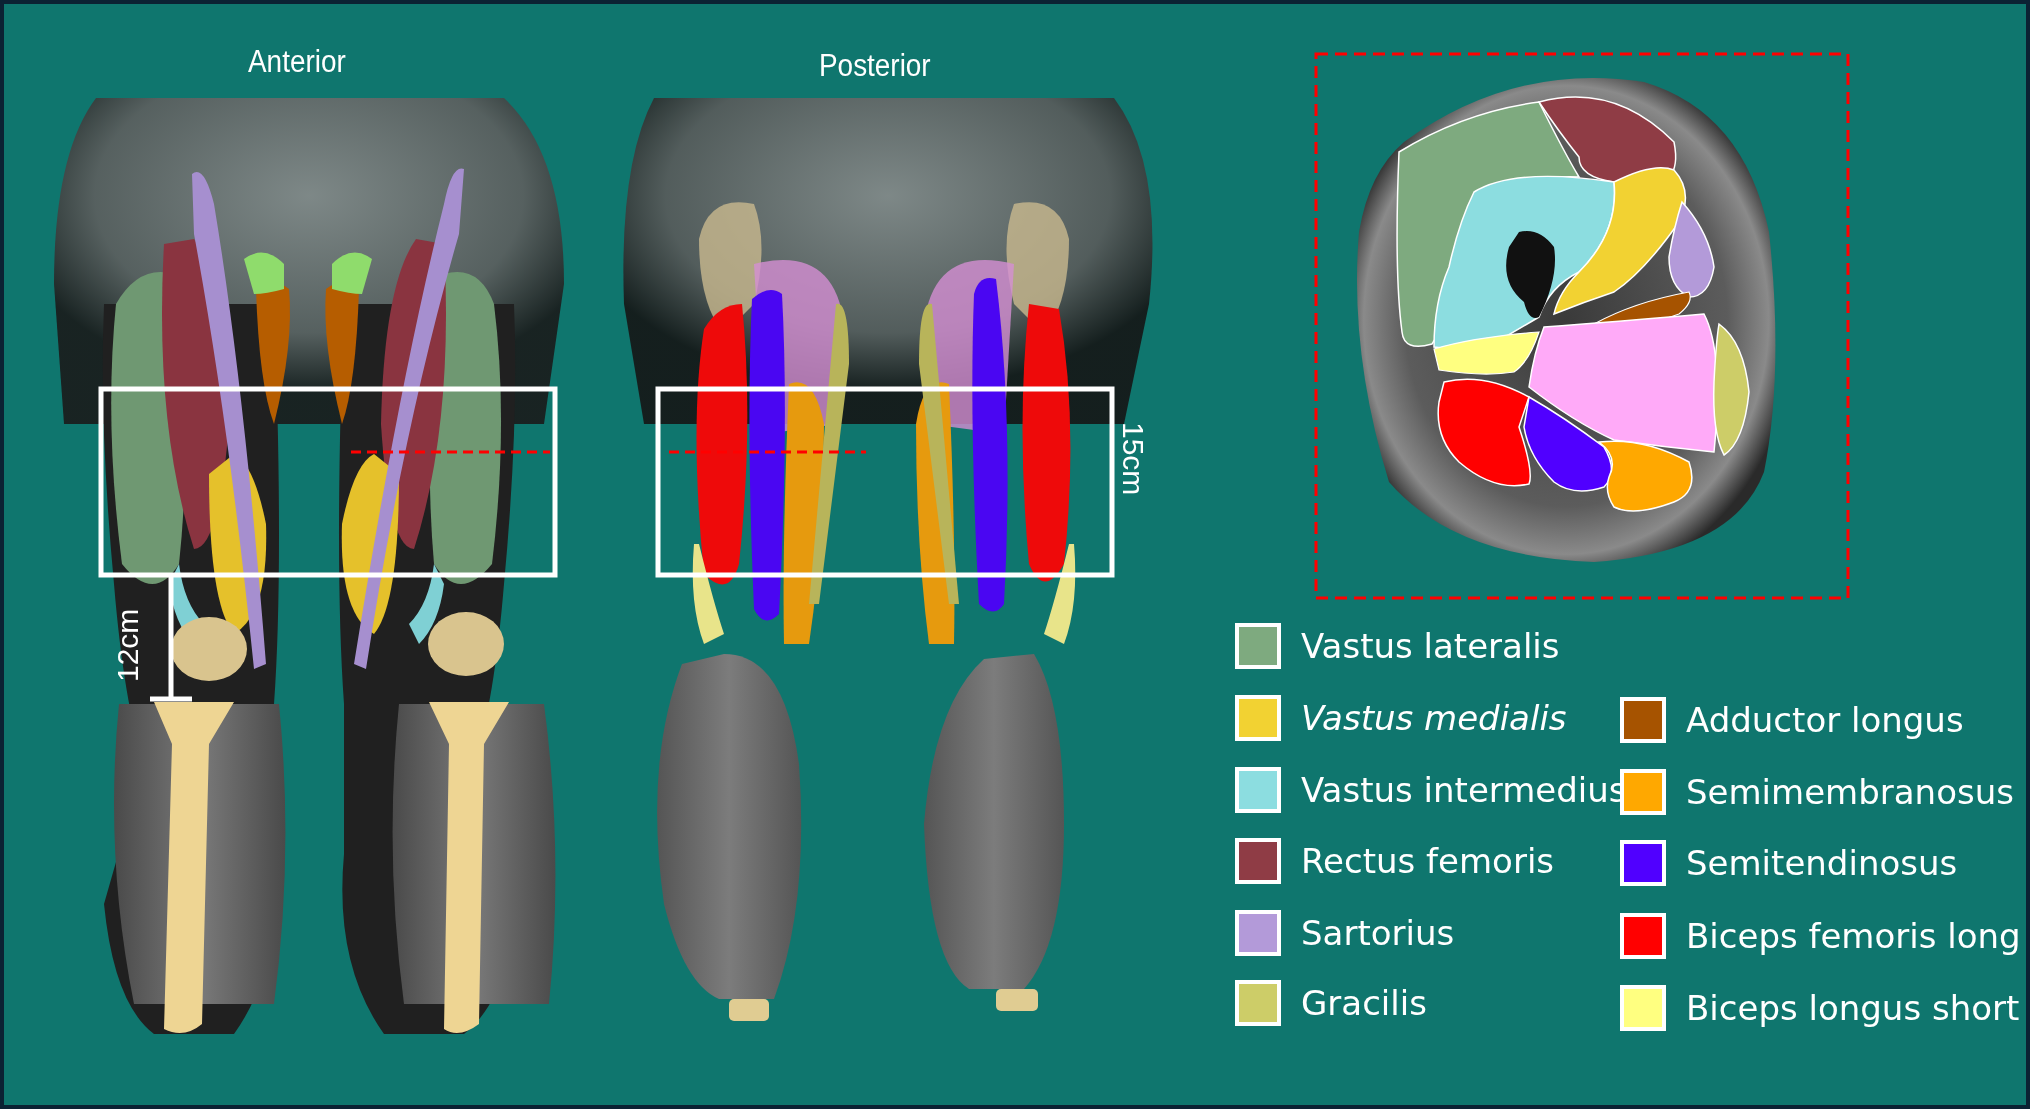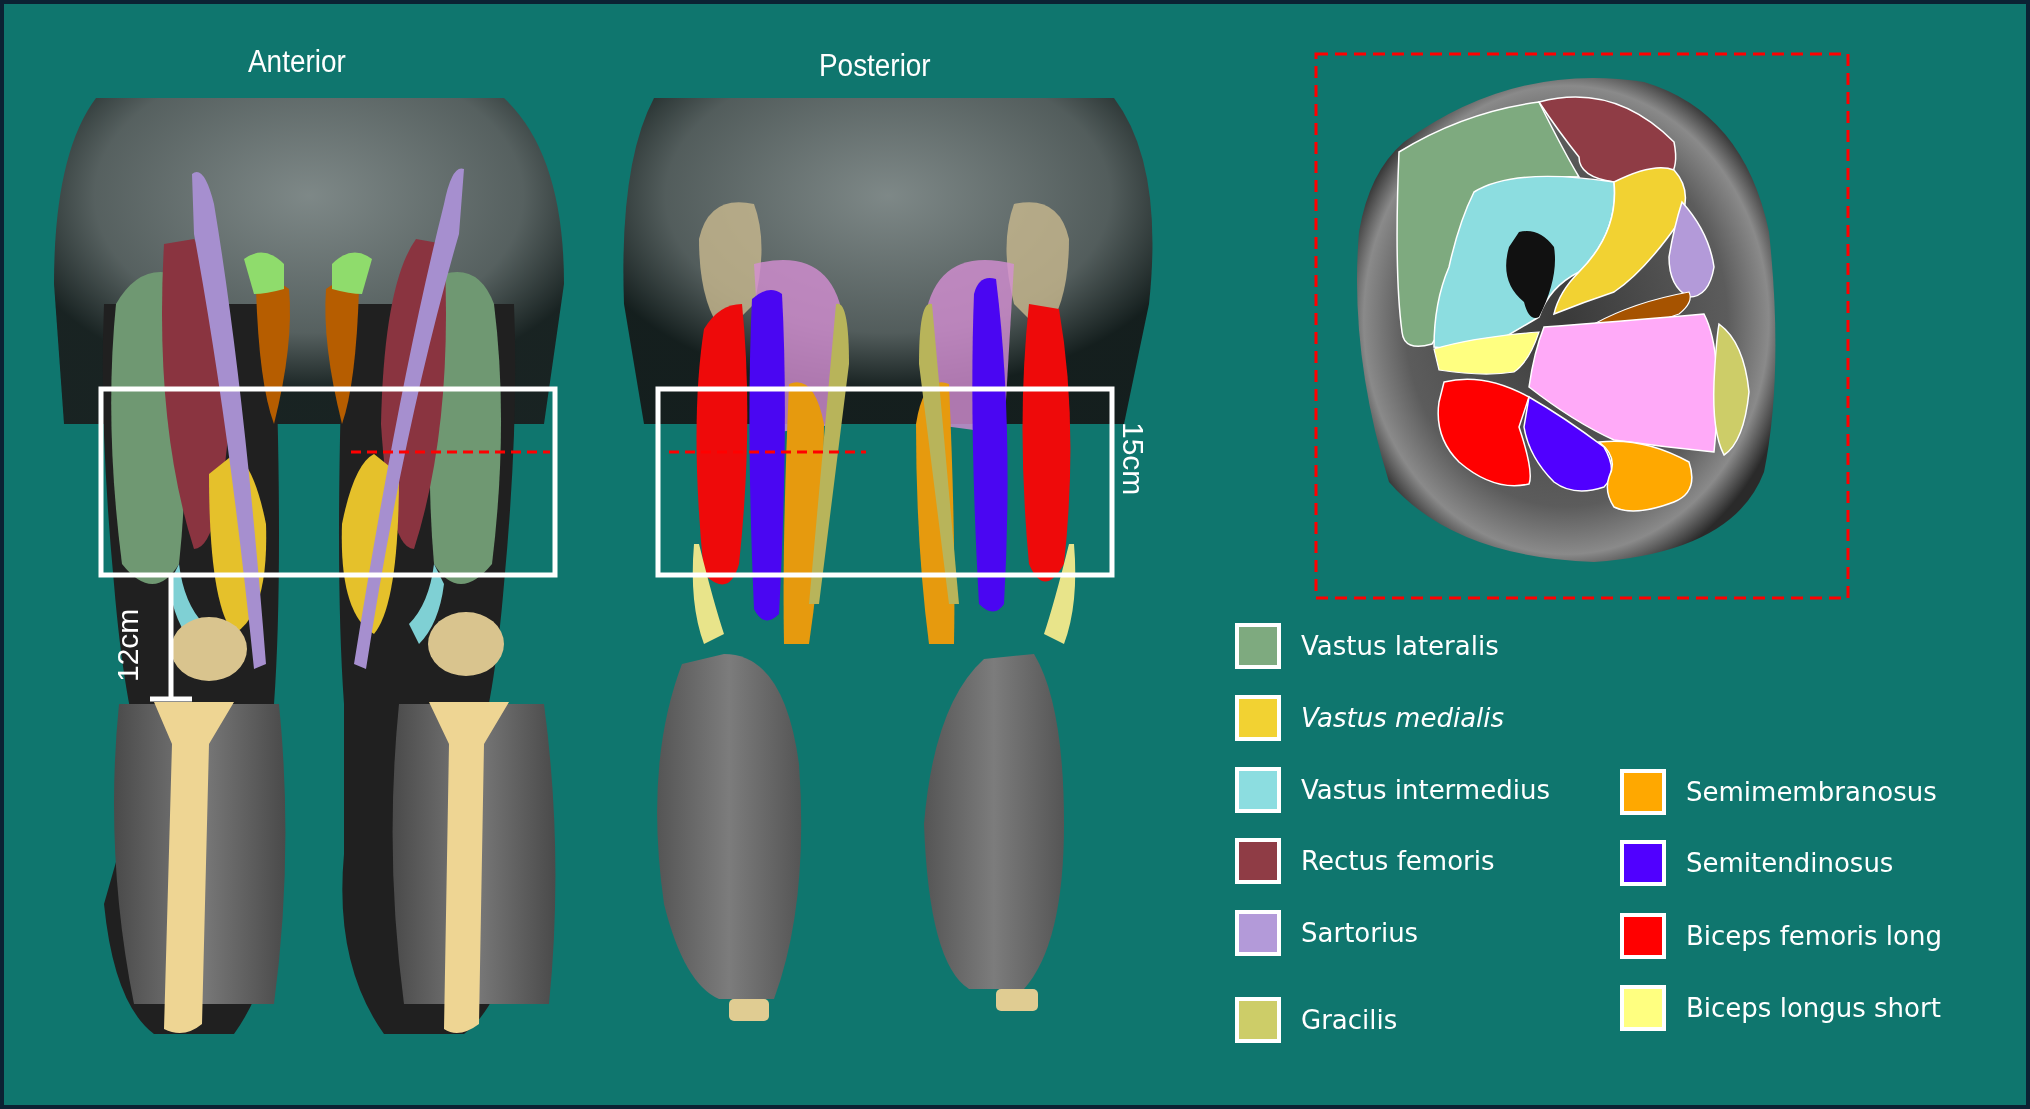--- a/index.html
+++ b/index.html
@@ -3,21 +3,21 @@
 <meta charset="utf-8">
 <style>
   html,body{margin:0;padding:0;background:#0b2233;}
   body{width:2030px;height:1109px;position:relative;overflow:hidden;font-family:"Liberation Sans",sans-serif;}
   .frame{position:absolute;left:4px;top:4px;width:2022px;height:1101px;background:#0f766e;}
   .view-title{position:absolute;color:#fff;font-size:31px;font-family:"Liberation Sans",sans-serif;transform:scaleX(0.9);transform-origin:left top;}
   .panel{position:absolute;}
   .legend{position:absolute;}
   .legend-item{position:absolute;display:flex;align-items:center;}
   .swatch{width:38px;height:38px;border:4px solid #fff;box-sizing:content-box;}
-  .legend-label{color:#fff;font-size:26px;margin-left:20px;font-family:"DejaVu Sans",sans-serif;white-space:nowrap;}
+  .legend-label{color:#fff;font-size:34px;margin-left:20px;font-family:"DejaVu Sans",sans-serif;white-space:nowrap;}
   .measure-label{position:absolute;color:#fff;font-size:30px;font-family:"Liberation Sans",sans-serif;}
 </style>
 </head>
 <body>
 
 <div class="frame">
 
   <div class="view-title" style="left:244px;top:40px;">Anterior</div>
   <div class="view-title" style="left:815px;top:44px;">Posterior</div>
 
@@ -183,25 +183,29 @@
       <span class="legend-label">Vastus intermedius</span>
     </div>
     <div class="legend-item" style="left:5px;top:218px;">
       <div class="swatch" style="background:#8f3c45;"></div>
       <span class="legend-label">Rectus femoris</span>
     </div>
     <div class="legend-item" style="left:5px;top:290px;">
       <div class="swatch" style="background:#b39ad9;"></div>
       <span class="legend-label">Sartorius</span>
     </div>
-    <div class="legend-item" style="left:5px;top:377px;text-align:right;">
+    <div class="legend-item" style="left:5px;top:360px;text-align:right;">
       <div class="swatch" style="background:#cdcd68;"></div>
       <span class="legend-label">Gracilis</span>
     </div>
 
+    <div class="legend-item" style="left:390px;top:77px;">
+      <div class="swatch" style="background:#a65300;"></div>
+      <span class="legend-label">Adductor longus</span>
+    </div>
     <div class="legend-item" style="left:390px;top:149px;">
       <div class="swatch" style="background:#ffa800;"></div>
       <span class="legend-label">Semimembranosus</span>
     </div>
     <div class="legend-item" style="left:390px;top:220px;">
       <div class="swatch" style="background:#5000ff;"></div>
       <span class="legend-label">Semitendinosus</span>
     </div>
     <div class="legend-item" style="left:390px;top:293px;">
       <div class="swatch" style="background:#ff0000;"></div>

